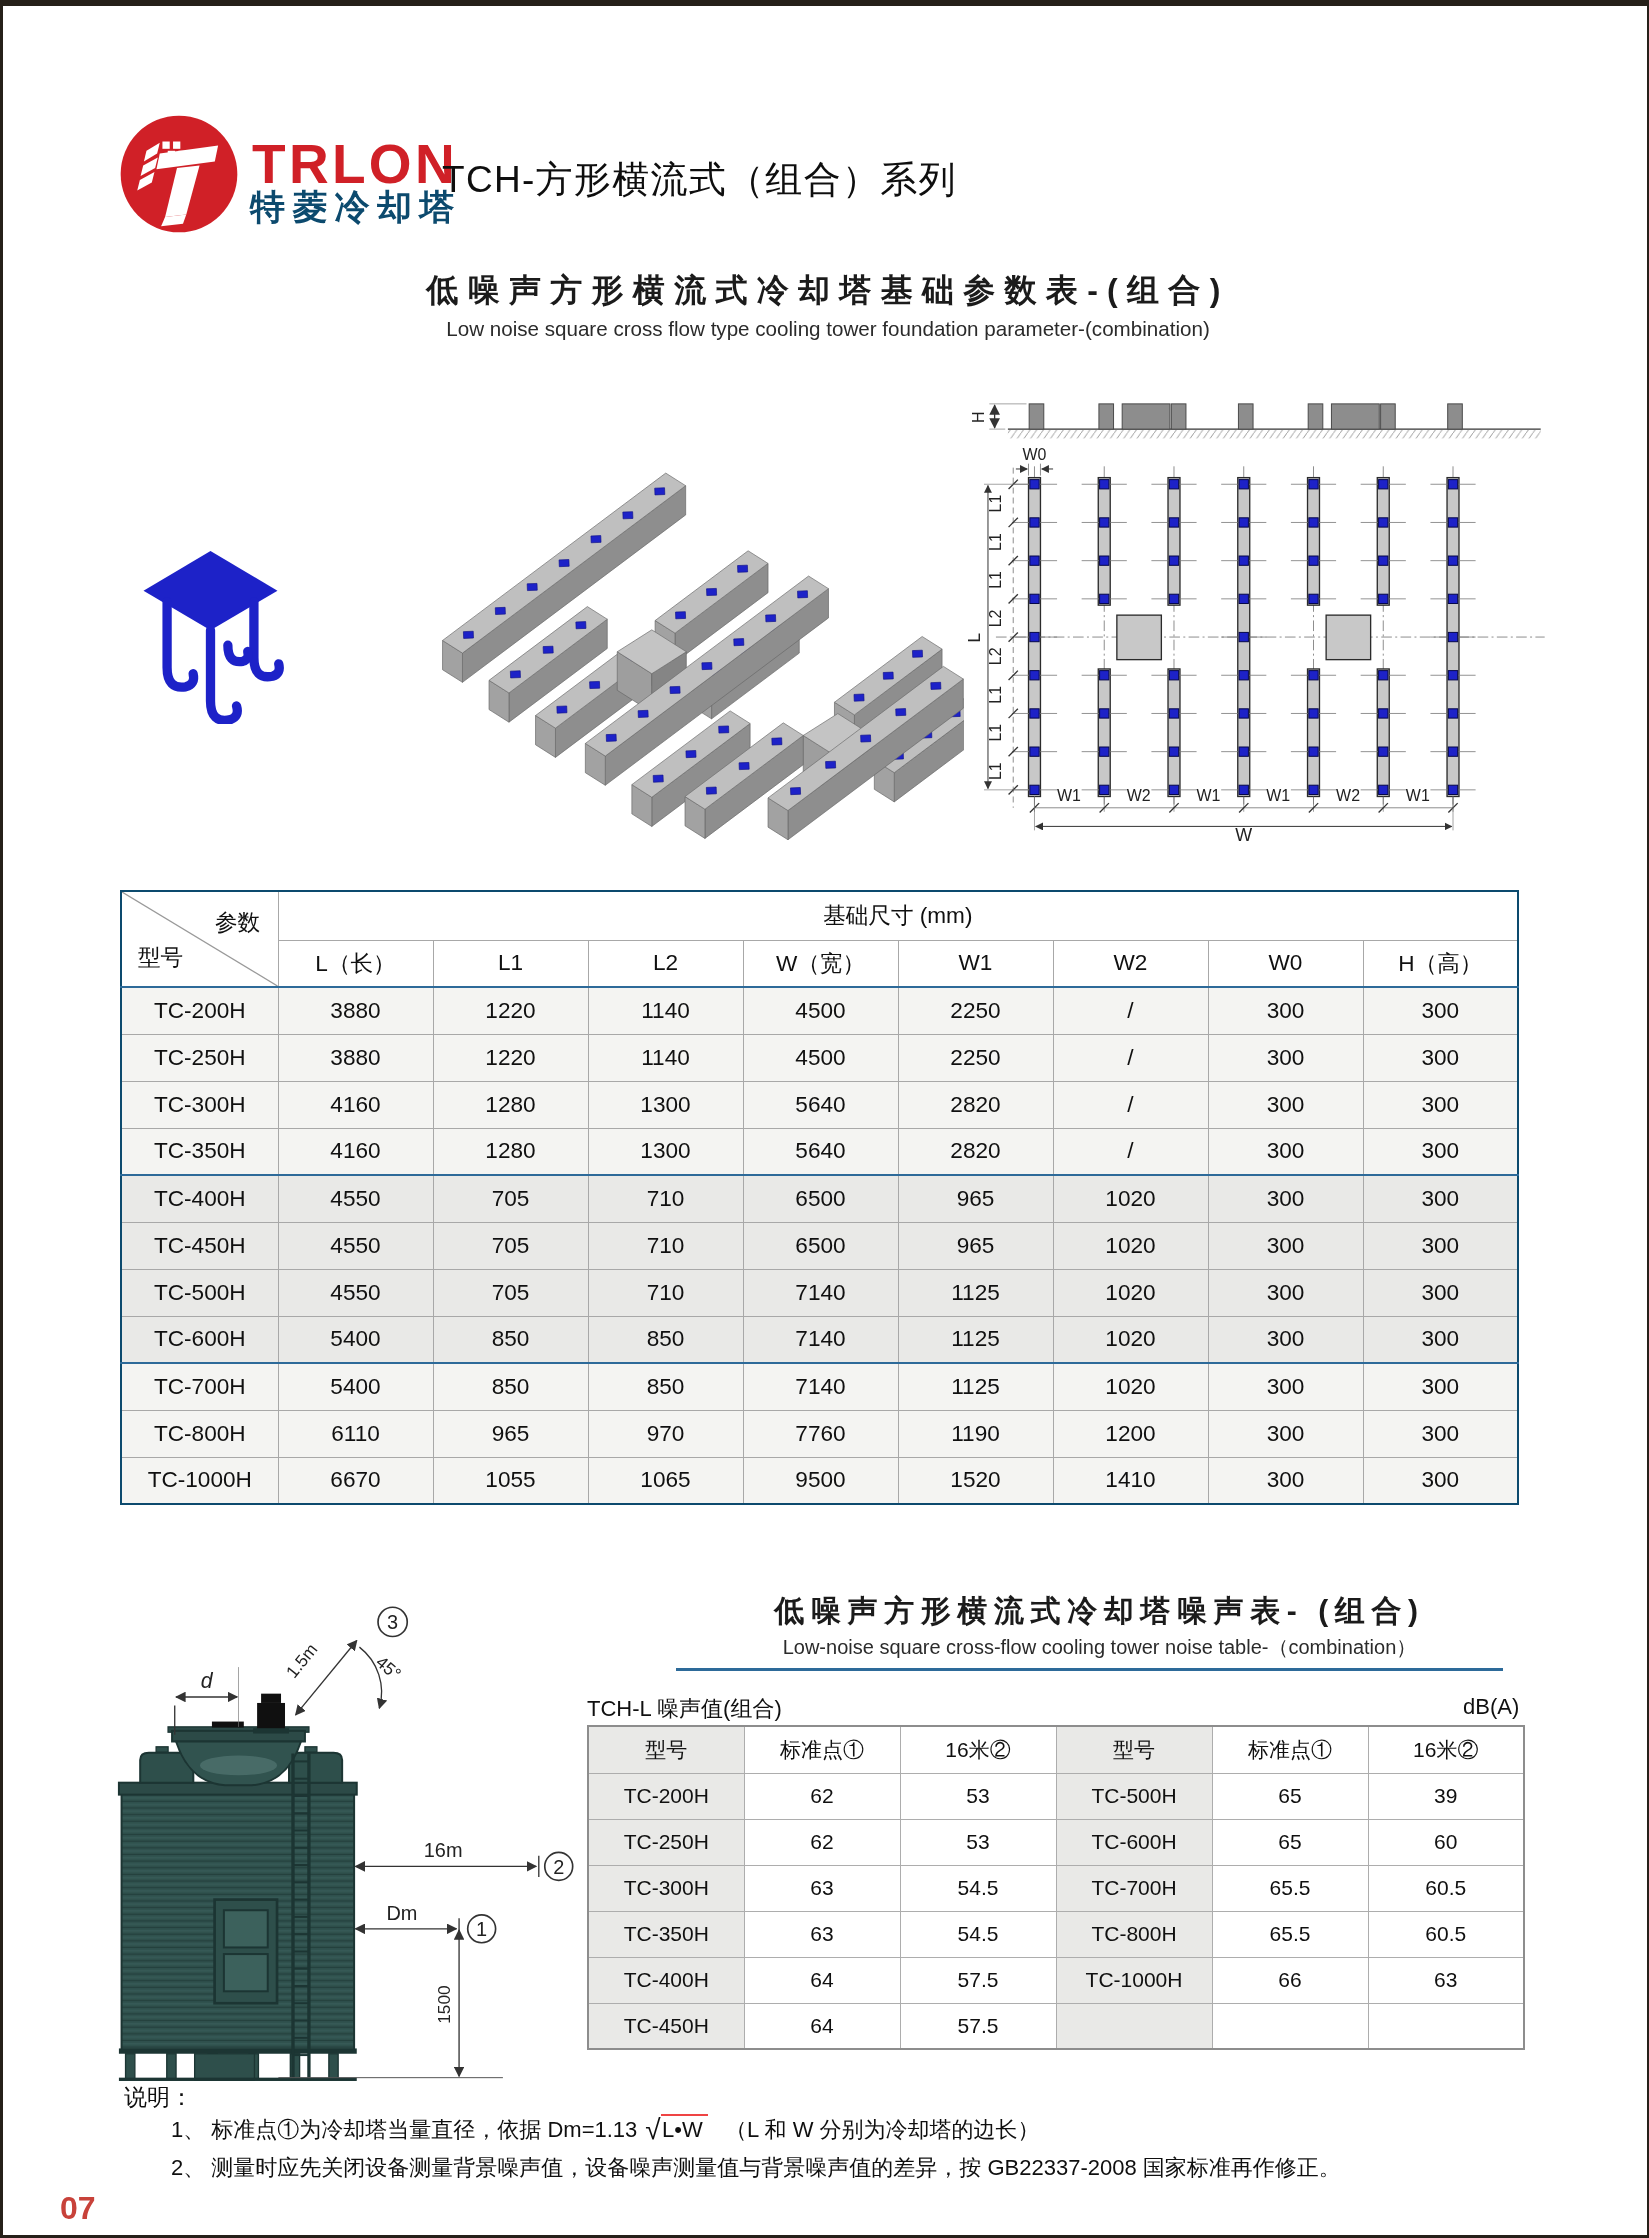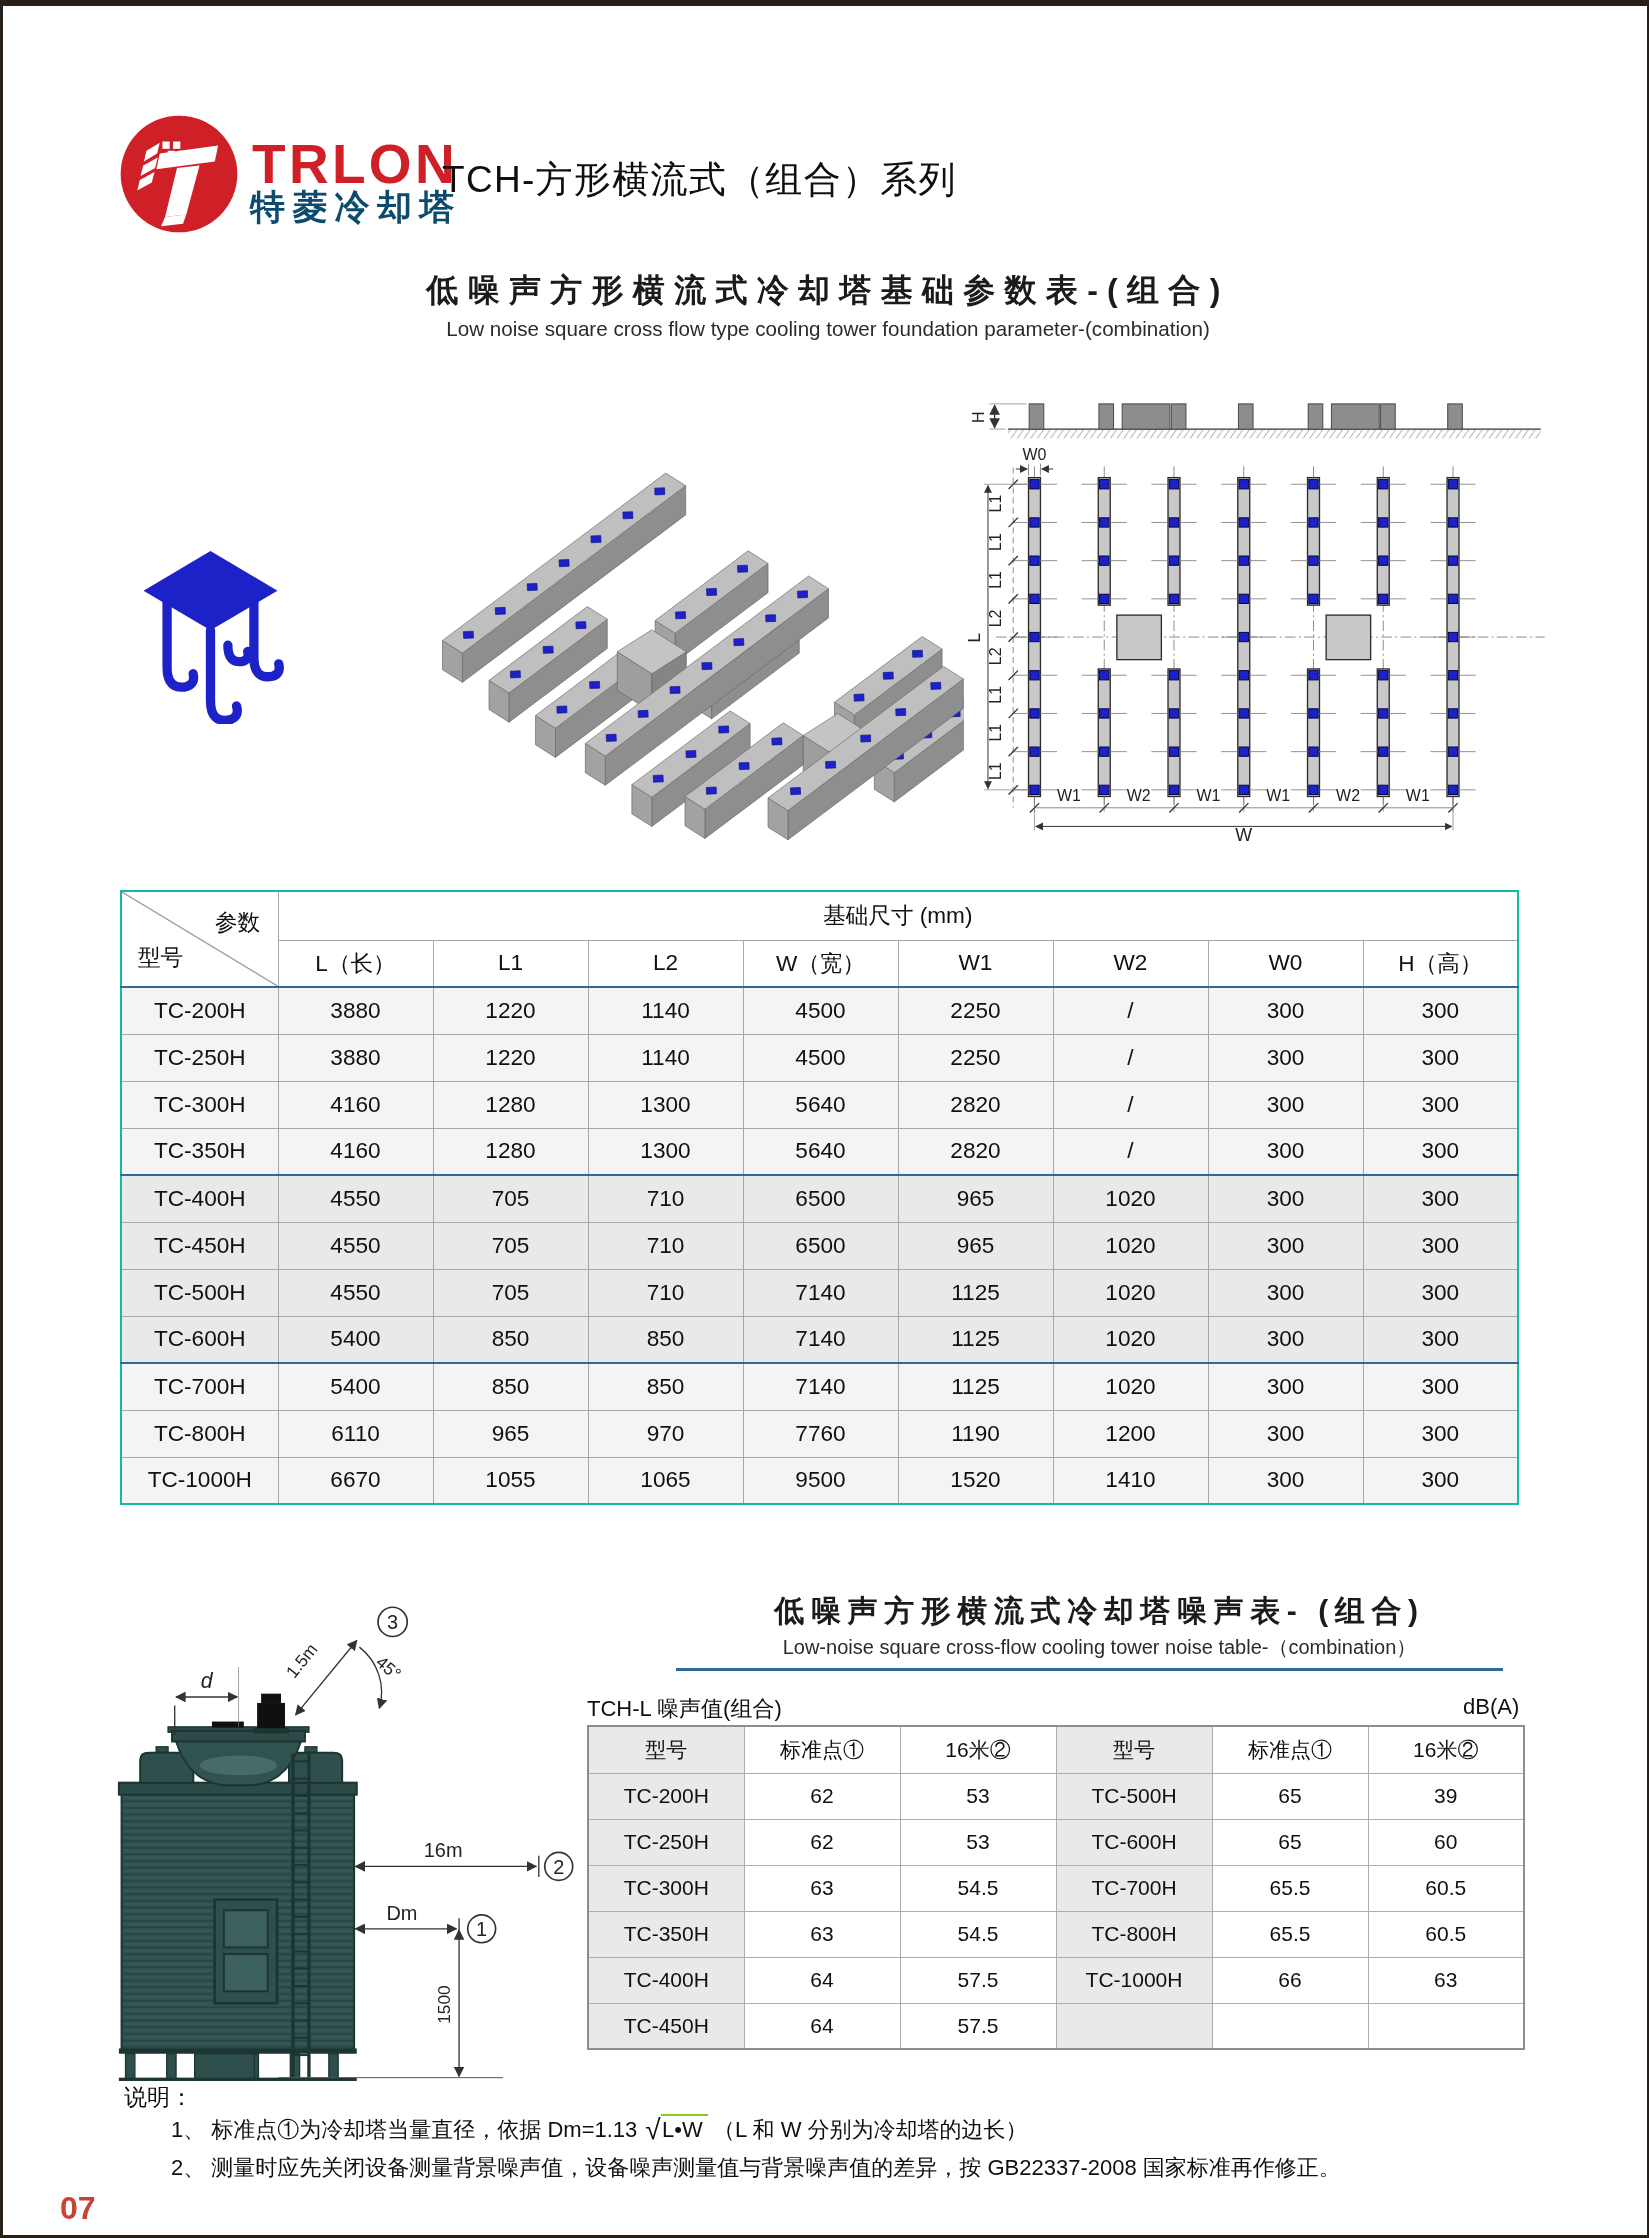--- a/index.html
+++ b/index.html
@@ -17,21 +17,21 @@
 
   
   .t1cn{left:0;width:1650px;top:263px;text-align:center;font-size:32px;font-weight:bold;letter-spacing:9.3px;color:#1b1b1b}
   .t1en{left:0;width:1650px;top:311px;text-align:center;font-size:20.6px;color:#2b2b2b}
   .t2cn{left:545px;width:1103px;top:1585px;text-align:center;font-size:30px;font-weight:bold;letter-spacing:6.6px;color:#1b1b1b}
   .t2en{left:545px;width:1103px;top:1628px;text-align:center;font-size:20px;color:#2b2b2b}
   .nrule{left:673px;top:1662px;width:827px;height:3.3px;background:#2d6a99}
 
   
   #ftable{position:absolute;left:117px;top:884px;width:1393px;border-collapse:collapse;table-layout:fixed;
-          font-size:22.6px;color:#101010;border:2px solid #14b8a6}
+          font-size:22.6px;color:#101010;border:2px solid #0c4a6e}
   #ftable th,#ftable td{border:0.7px solid #a8a8a8;text-align:center;vertical-align:middle;font-weight:normal;background:#fff}
   #ftable thead .r1 th{height:49px}
   #ftable thead .r2 th{height:47px}
   #ftable tbody td{height:47px}
   #ftable tbody tr.g1 td{background:#f4f4f2}
   #ftable tbody tr.g2 td{background:#e9e9e7}
   #ftable tbody tr.sep td{border-top:2.7px solid #2d6a99}
   #ftable tbody tr:first-child td{border-top:2.7px solid #2d6a99}
   .corner{position:relative;padding:0}
   .corner svg{position:absolute;left:0;top:0;width:100%;height:100%}
@@ -47,21 +47,21 @@
   #ntable th,#ntable td{border:0.7px solid #adadad;border-top:1.3px solid #9c9c9c;text-align:center;vertical-align:middle;
           font-weight:normal;background:#fff}
   #ntable th{height:47px}
   #ntable td{height:46px}
   #ntable .model{background:#e9e9e7}
 
   
   .notes-label{left:121px;top:2076px;font-size:23px;color:#0f0f0f}
   .note{left:168px;font-size:22px;color:#0f0f0f;white-space:nowrap}
   .radical{font-size:28px;vertical-align:-2.7px;margin-left:8px}
-  .sqrt-bar{display:inline-block;border-top:2px solid #84cc16;padding:0.7px 5.3px 0 1.3px;margin-right:5px}
+  .sqrt-bar{display:inline-block;border-top:2px solid #ef4444;padding:0.7px 5.3px 0 1.3px;margin-right:17px}
   .pagenum{left:57px;top:2184px;font-size:32px;font-weight:bold;color:#c8423a}
 </style>
 </head>
 <body>
 
 <div class="page">
 
   <svg class="abs" style="left:117px;top:109px" width="118" height="118" viewBox="0 0 178 178">
     <circle cx="89" cy="89" r="88" fill="#d02027"></circle>
     <g fill="#ffffff">

